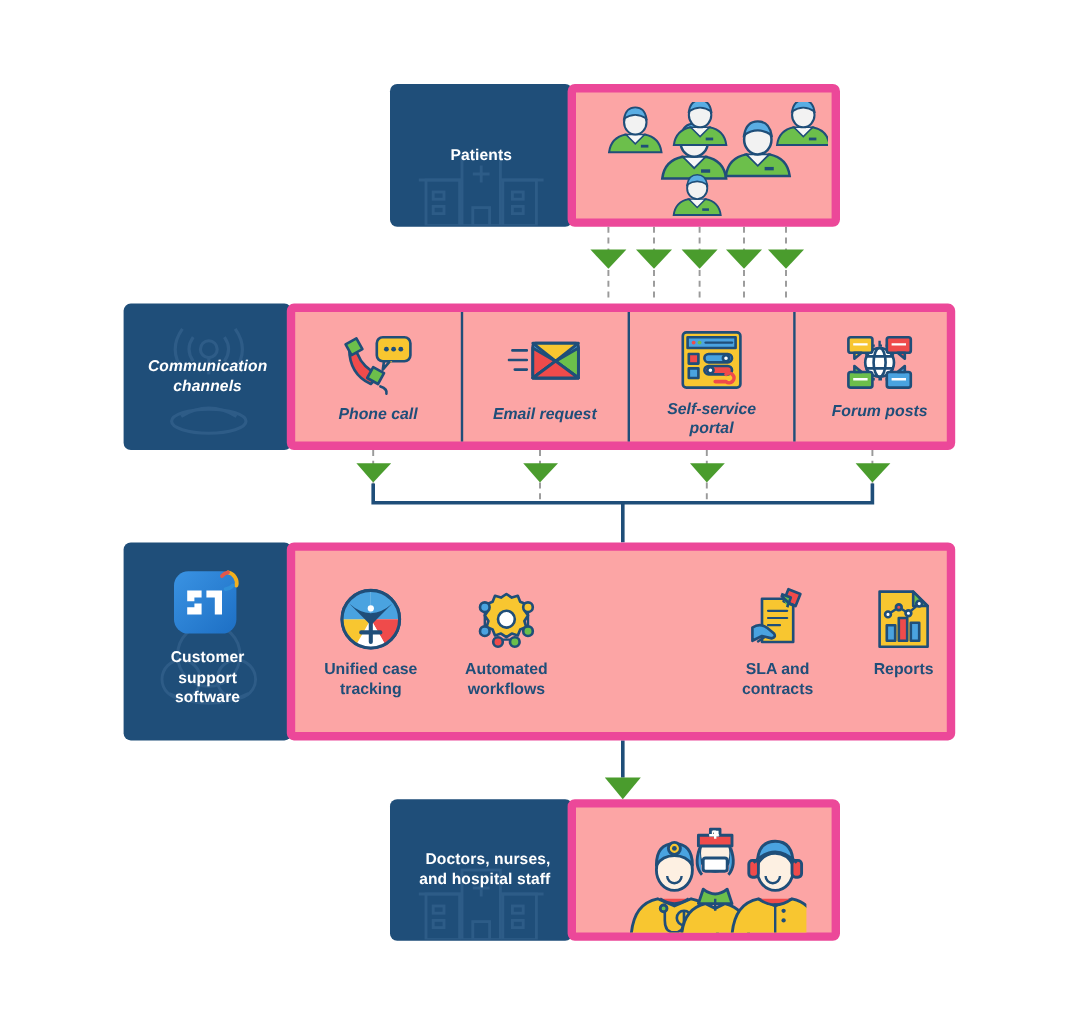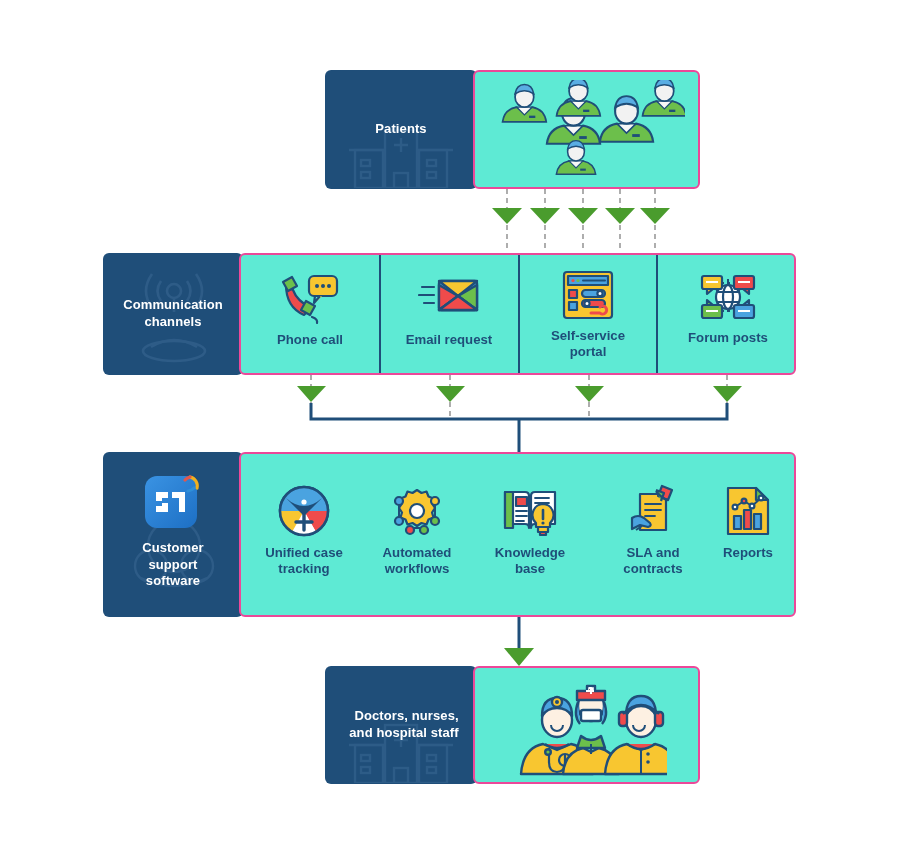--- a/index.html
+++ b/index.html
@@ -47,22 +47,22 @@
     line-height: 1.28;
     text-align: center;
     letter-spacing: .1px;
     white-space: pre-line;
     padding: 0 8px;
   }
 
   .light-panel {
     position: absolute;
     box-sizing: border-box;
-    background: #5eead4;
-    border: 2px solid #ec4899;
+    background: #fca5a5;
+    border: 7px solid #ec4899;
     border-radius: 6px;
     overflow: hidden;
   }
 
   .watermark {
     position: absolute;
     z-index: 1;
     opacity: .5;
     pointer-events: none;
   }
@@ -223,21 +223,21 @@
             <path d="M20 27 h20 l-10 10 z" fill="#f7f7f7" stroke="#1f4e79" stroke-width="1.6"></path>
             <ellipse cx="30" cy="14" rx="12" ry="13" fill="#f2f2f2" stroke="#1f4e79" stroke-width="2.2"></ellipse>
             <path d="M18 10 q2-12 12-12 t12 12 q-6-4-12-4 t-12 4z" fill="#5aade3" stroke="#1f4e79" stroke-width="2"></path>
             <rect x="36" y="38" width="8" height="3" fill="#1f4e79"></rect>
           </g>
         </g>
       </svg>
     </div>
   </div>
 
-  <div class="row" style="left:103px; top:253px; width:693px; height:130px;">
+  <div class="row" style="left:103px; top:253px; width:693px; height:130px;font-style:italic;">
 
     <div class="dark-panel" style="left:0; top:0; width:140px; height:122px;">
       <svg class="watermark" style="left:28px; top:10px;" width="86" height="104" viewBox="0 0 86 104">
         <g fill="none" stroke="#3d6a96" stroke-width="2.6">
           <circle cx="43" cy="28" r="7"></circle>
           <path d="M43 35 v14"></path>
           <path d="M30 18 q-7 10 0 20 M56 18 q7 10 0 20"></path>
           <path d="M21 11 q-12 17 0 34 M65 11 q12 17 0 34"></path>
           <path d="M20 84 q23-14 46 0"></path>
           <ellipse cx="43" cy="88" rx="31" ry="10"></ellipse>
@@ -401,45 +401,22 @@
           <circle cx="45" cy="17" r="4" fill="#f8c630" stroke="#1f4e79" stroke-width="2.2"></circle>
           <circle cx="9" cy="37" r="4" fill="#4aa3e0" stroke="#1f4e79" stroke-width="2.2"></circle>
           <circle cx="45" cy="37" r="4" fill="#6cbf4b" stroke="#1f4e79" stroke-width="2.2"></circle>
           <circle cx="20" cy="46" r="4" fill="#ef4b4b" stroke="#1f4e79" stroke-width="2.2"></circle>
           <circle cx="34" cy="46" r="4" fill="#6cbf4b" stroke="#1f4e79" stroke-width="2.2"></circle>
         </svg>
         <div class="cell-label">Automated
 workflows</div>
       </div>
 
-      <div class="cell" style="left:232px; top:30px; width:114px;">
-        <svg class="cell-icon" width="58" height="54" viewBox="0 0 58 54">
-          <g stroke="#1f4e79" stroke-width="2.2" stroke-linejoin="round">
-            <path d="M4 8 h20 q4 0 4 4 v32 q0-4-4-4 h-20z" fill="#ffffff"></path>
-            <path d="M54 8 h-20 q-4 0-4 4 v32 q0-4 4-4 h20z" fill="#ffffff"></path>
-            <path d="M4 8 h8 v36 h-8z" fill="#6cbf4b"></path>
-            <rect x="15" y="13" width="11" height="9" fill="#ef4b4b"></rect>
-            <g stroke="#1f4e79" stroke-width="1.8" stroke-linecap="round">
-              <path d="M15 27 h11 M15 32 h11 M15 37 h8"></path>
-              <path d="M34 14 h14 M34 19 h14"></path>
-            </g>
-          </g>
-          <g stroke="#1f4e79" stroke-width="2.2" stroke-linejoin="round">
-            <path d="M42 20 a11 11 0 0 1 7 19 v4 h-14 v-4 a11 11 0 0 1 7-19z" fill="#f8c630"></path>
-            <rect x="37" y="43" width="10" height="5" fill="#f8c630"></rect>
-            <path d="M39 48 h6 v3 h-6z" fill="#ef4b4b"></path>
-            <path d="M42 26 v9" stroke-width="2.6" stroke-linecap="round"></path>
-            <circle cx="42" cy="39" r="1.6" fill="#1f4e79" stroke="none"></circle>
-          </g>
-        </svg>
-        <div class="cell-label">Knowledge
-base</div>
-      </div>
-
-      <div class="cell" style="left:355px; top:28px; width:114px;">
+
+      <div class="cell" style="left:345px; top:28px; width:114px;">
         <svg class="cell-icon" width="54" height="56" viewBox="0 0 54 56">
           <g stroke="#1f4e79" stroke-width="2.2" stroke-linejoin="round">
             <path d="M14 12 h26 v36 h-26z" fill="#f8c630"></path>
             <path d="M36 4 l10 4 -4 10 -10-4z" fill="#ef4b4b"></path>
             <path d="M30 8 l8 3 -3 8" fill="#6cbf4b"></path>
             <path d="M30 9 q6 8 12 9" fill="none" stroke-width="2.4"></path>
             <g stroke="#1f4e79" stroke-width="1.8" stroke-linecap="round">
               <path d="M19 22 h16 M19 28 h16 M19 34 h10"></path>
             </g>
             <path d="M6 36 q6-4 12 0 l6 5 q2 3-2 4 l-8-2 -8 4z" fill="#4aa3e0"></path>

